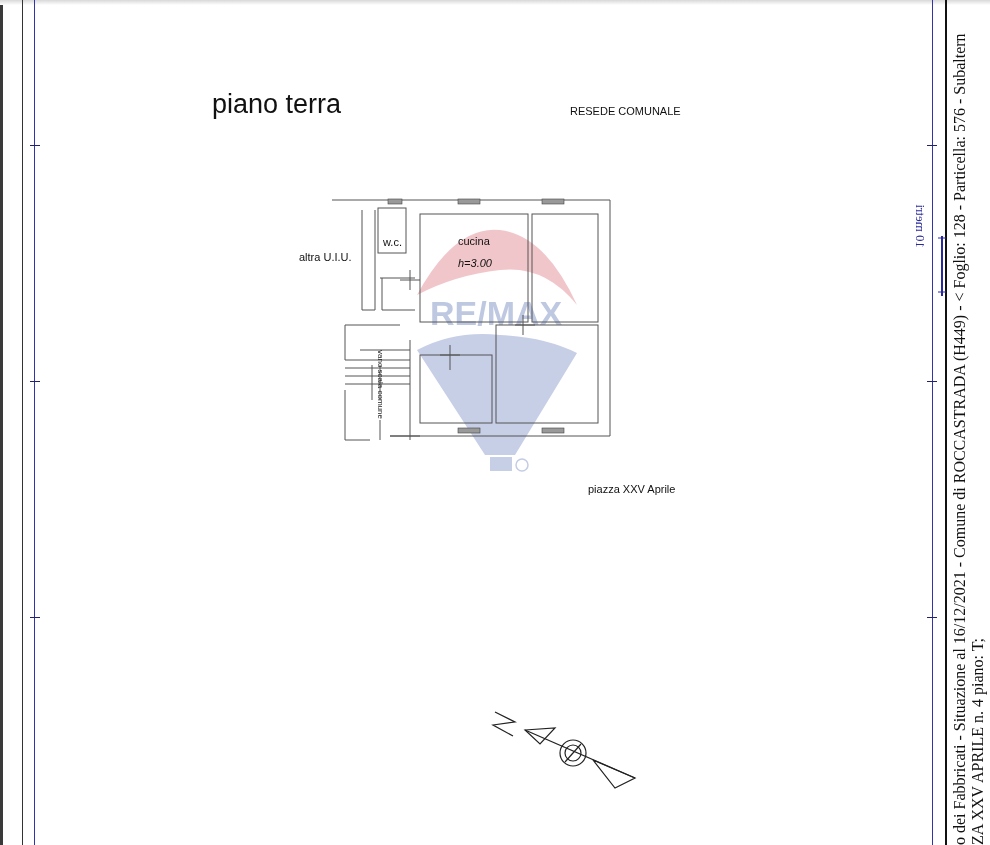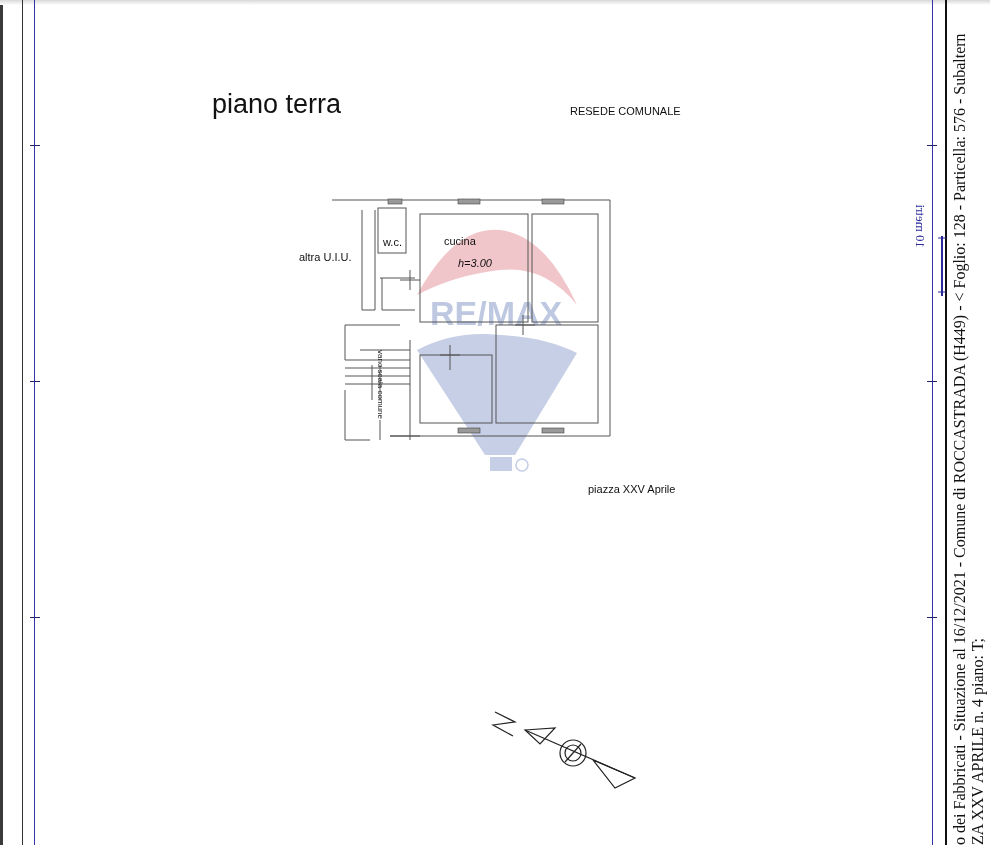--- a/index.html
+++ b/index.html
@@ -156,21 +156,21 @@
   <g fill="#999" stroke="#444" stroke-width="0.6">
     <rect x="68" y="9" width="14" height="5"></rect>
     <rect x="138" y="9" width="22" height="5"></rect>
     <rect x="222" y="9" width="22" height="5"></rect>
     <rect x="138" y="238" width="22" height="5"></rect>
     <rect x="222" y="238" width="22" height="5"></rect>
   </g>
 </svg>
 
 <div class="label-room" style="left:383px; top:236px;">w.c.</div>
-<div class="label-room" style="left:444px; top:235px;">cucina</div>
+<div class="label-room" style="left:458px; top:235px;">cucina</div>
 <div class="label-room" style="left:458px; top:257px;font-style:italic;">h=3.00</div>
 <div class="stair-label">vano scala comune</div>
 
 <svg class="compass-svg" width="160" height="95">
   <g stroke="#222" stroke-width="1.2" fill="none">
     <path d="M10,12 L30,22 L8,25 L28,36"></path>
     <line x1="40" y1="30" x2="150" y2="78"></line>
     <path d="M40,30 L70,28 L55,44 Z"></path>
     <circle cx="88" cy="53" r="13"></circle>
     <circle cx="88" cy="53" r="8"></circle>

